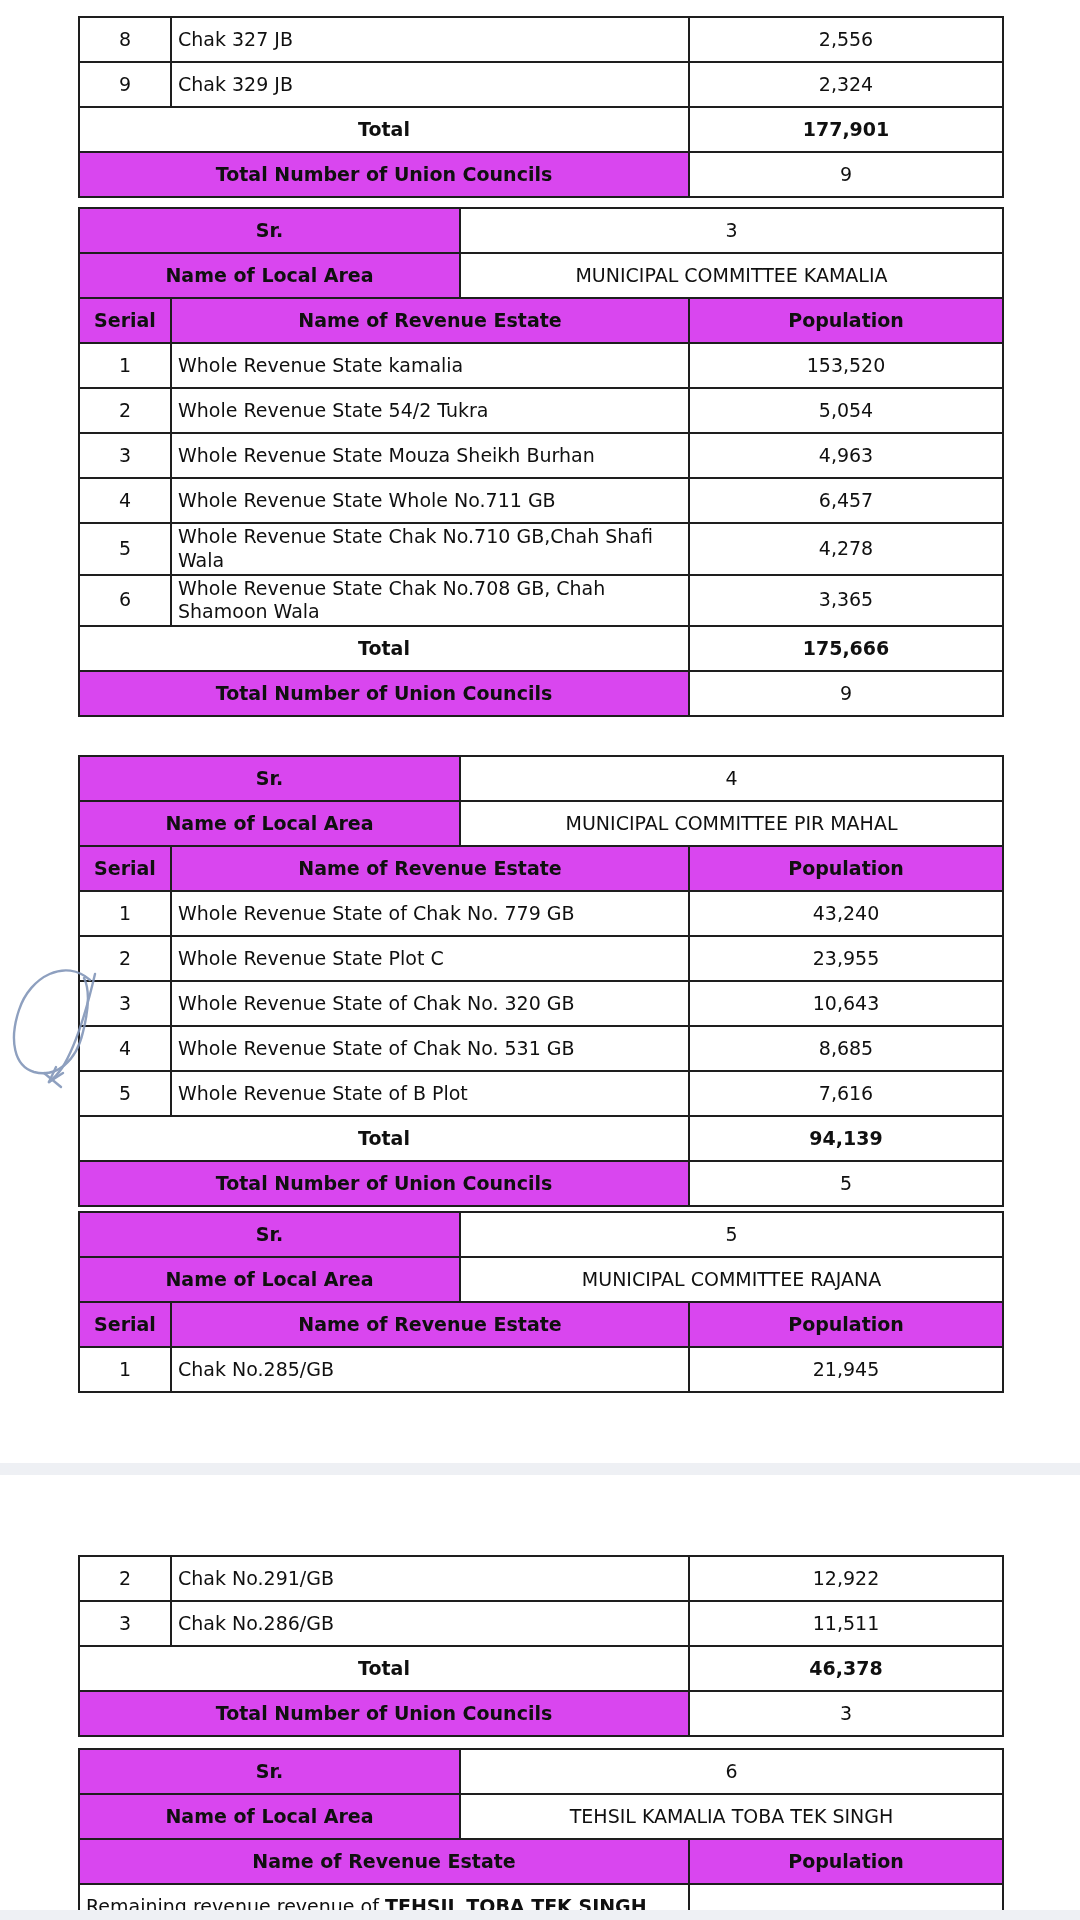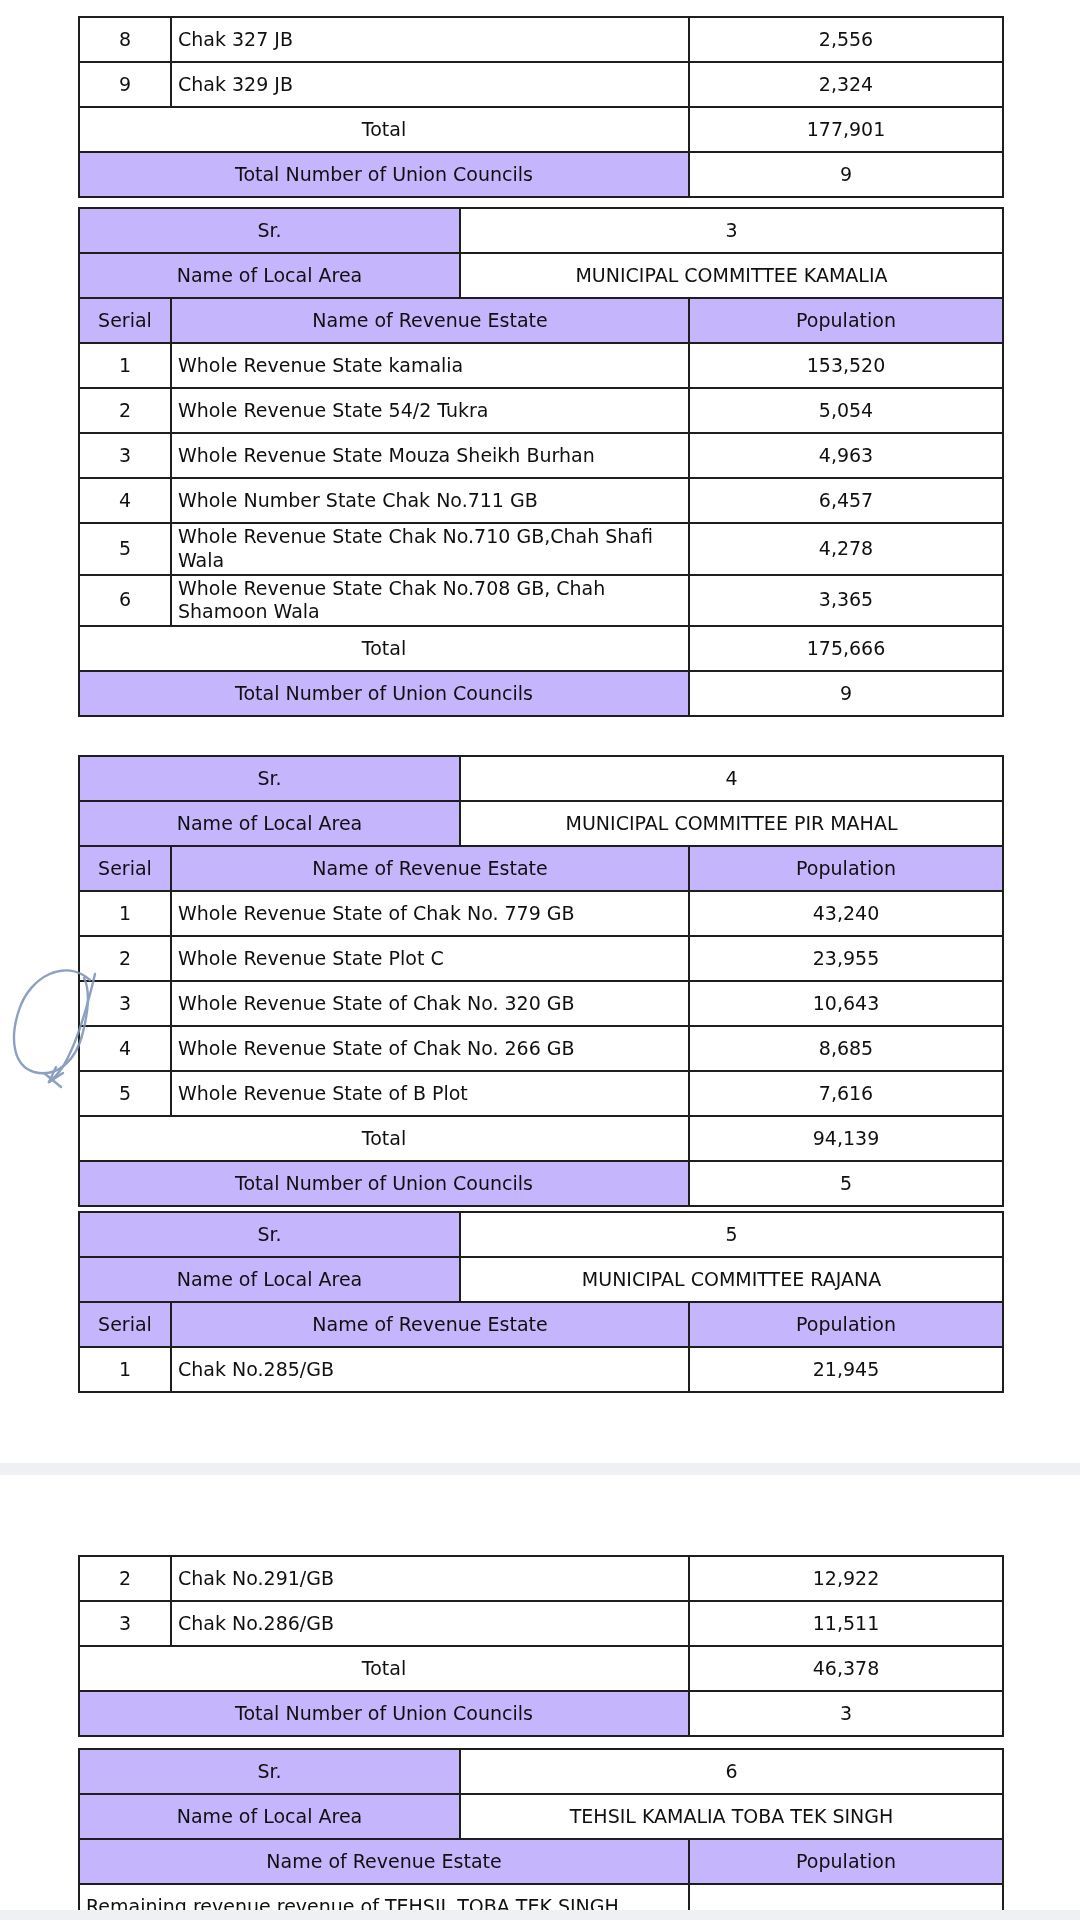--- a/index.html
+++ b/index.html
@@ -4,22 +4,22 @@
 <style>
   html,body{margin:0;padding:0;}
   body{width:1080px;height:1920px;background:#ffffff;font-family:"DejaVu Sans","Liberation Sans",sans-serif;}
   .page{position:relative;width:1080px;height:1920px;overflow:hidden;background:#ffffff;}
   .block{position:absolute;left:78px;width:926px;}
   table.dt{border-collapse:collapse;table-layout:fixed;width:924px;font-size:19px;color:#101010;}
   table.dt td{border:2px solid #1e1e1e;height:41px;vertical-align:middle;padding:1px 6px;line-height:1.25;overflow:hidden;}
   col.c1{width:92px;} col.c2{width:289px;} col.c3{width:229px;} col.c4{width:314px;}
   .ctr{text-align:center;}
   .nm{text-align:left;padding-left:10px;padding-right:8px;}
-  .gray{background:#c4b5fd;margin-left:37px;}
-  .b{font-weight:normal;}
+  .gray{background:#d946ef;margin-left:37px;}
+  .b{font-weight:bold;}
   .sep{position:absolute;left:0;width:1080px;background:#eef0f4;}
   .sep1{top:1463px;height:12px;}
   .sep2{top:1910px;height:10px;z-index:5;}
   .pen{position:absolute;left:8px;top:950px;width:110px;height:150px;z-index:6;}
 </style>
 </head>
 <body>
 
 <div class="page">
 
@@ -86,21 +86,21 @@
           <td class="nm" colspan="2">Whole Revenue State 54/2 Tukra</td>
           <td class="ctr">5,054</td>
         </tr>
         <tr>
           <td class="ctr">3</td>
           <td class="nm" colspan="2">Whole Revenue State Mouza Sheikh Burhan</td>
           <td class="ctr">4,963</td>
         </tr>
         <tr>
           <td class="ctr">4</td>
-          <td class="nm" colspan="2">Whole Number State Chak No.711 GB</td>
+          <td class="nm" colspan="2">Whole Revenue State Whole No.711 GB</td>
           <td class="ctr">6,457</td>
         </tr>
         <tr>
           <td class="ctr">5</td>
           <td class="nm" colspan="2">Whole Revenue State Chak No.710 GB,Chah Shafi Wala</td>
           <td class="ctr">4,278</td>
         </tr>
         <tr>
           <td class="ctr">6</td>
           <td class="nm" colspan="2">Whole Revenue State Chak No.708 GB, Chah Shamoon Wala</td>
@@ -150,21 +150,21 @@
           <td class="nm" colspan="2">Whole Revenue State Plot C</td>
           <td class="ctr">23,955</td>
         </tr>
         <tr>
           <td class="ctr">3</td>
           <td class="nm" colspan="2">Whole Revenue State of Chak No. 320 GB</td>
           <td class="ctr">10,643</td>
         </tr>
         <tr>
           <td class="ctr">4</td>
-          <td class="nm" colspan="2">Whole Revenue State of Chak No. 266 GB</td>
+          <td class="nm" colspan="2">Whole Revenue State of Chak No. 531 GB</td>
           <td class="ctr">8,685</td>
         </tr>
         <tr>
           <td class="ctr">5</td>
           <td class="nm" colspan="2">Whole Revenue State of B Plot</td>
           <td class="ctr">7,616</td>
         </tr>
         <tr>
           <td class="ctr b" colspan="3">Total</td>
           <td class="ctr b">94,139</td>

